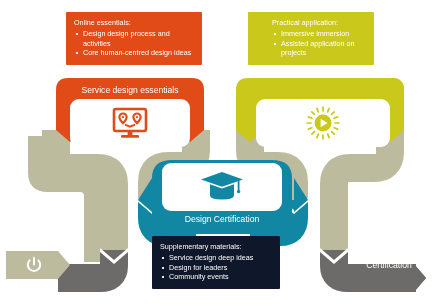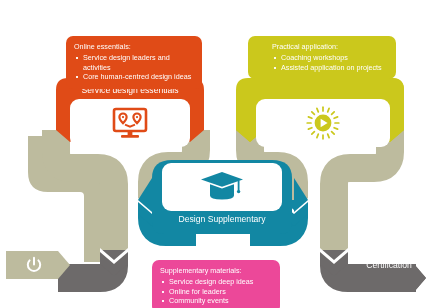--- a/index.html
+++ b/index.html
@@ -12,26 +12,25 @@
     width:446px;
     height:308px;
     background:#ffffff;
     overflow:hidden;
   }
   #pipes{position:absolute;left:0;top:0;width:446px;height:308px;}
 
   
   .callout{
     position:absolute;
-    border-radius:7px;
+    border-radius:1px;
     color:#ffffff;
     box-sizing:border-box;
     padding:6px 8px 7px 8px;
     z-index:6;
-    margin-top:24px;
   }
   .callout .ctitle{
     font-size:7.2px;
     line-height:10px;
     margin:0 0 1px 0;
     white-space:nowrap;
   }
   .callout ul{
     list-style:none;
     margin:0;
@@ -47,22 +46,22 @@
     content:"";
     position:absolute;
     left:2px;
     top:4px;
     width:2px;height:2px;
     background:#ffffff;
     opacity:.92;
   }
 
   #callout-online{ left:66px;  top:12px;  width:136px; background:#e04b17; }
-  #callout-practical{ left:248px; top:12px; width:148px; background:#cbc81c;padding-left:24px; }
-  #callout-supplementary{ left:152px; top:236px; width:128px; background:#ec4899; }
+  #callout-practical{ left:248px; top:12px; width:126px; background:#cbc81c;padding-left:24px; }
+  #callout-supplementary{ left:152px; top:236px; width:128px; background:#0f172a; }
 
   
   .stagehdr{
     position:absolute;
     z-index:5;
     color:#ffffff;
     font-size:8.6px;
     text-align:center;
     box-sizing:border-box;
   }
@@ -188,44 +187,44 @@
 
     <g>
       <path d="M348,264 L414,264 L426,278 L414,292 L348,292 Z" fill="#6d6a6a"></path>
       <path d="M348,264 L414,264 L426,278 L414,292 L348,292 Z" fill="#6d6a6a"></path>
     </g>
   </svg>
 
   <div class="callout" id="callout-online">
     <p class="ctitle">Online essentials:</p>
     <ul>
-      <li>Service design leaders and activities</li>
+      <li>Design design process and activities</li>
       <li>Core human-centred design ideas</li>
     </ul>
   </div>
 
   <div class="callout" id="callout-practical">
     <p class="ctitle">Practical application:</p>
     <ul>
-      <li>Coaching workshops</li>
+      <li>Immersive immersion</li>
       <li>Assisted application on projects</li>
     </ul>
   </div>
 
   <div class="callout" id="callout-supplementary">
     <p class="ctitle">Supplementary materials:</p>
     <ul>
       <li>Service design deep ideas</li>
-      <li>Online for leaders</li>
+      <li>Design for leaders</li>
       <li>Community events</li>
     </ul>
   </div>
 
   <div class="stagehdr" id="hdr-essentials">Service design essentials</div>
-  <div class="stagehdr" id="hdr-masterclasses">Design Supplementary</div>
+  <div class="stagehdr" id="hdr-masterclasses">Design Certification</div>
 
   <div class="card" id="card-left">
     <div class="cardicon">
       <svg width="36" height="32" viewBox="0 0 36 32">
         <rect x="2" y="2" width="32" height="22" rx="2" ry="2" fill="none" stroke="#e04b17" stroke-width="2.6"></rect>
         <rect x="15.6" y="24" width="4.8" height="4" fill="#e04b17"></rect>
         <rect x="9" y="28" width="18" height="2.8" rx="1" fill="#e04b17"></rect>
         <path d="M11,6.5 a3.6,3.6 0 0 1 3.6,3.6 c0,2.6 -3.6,6.2 -3.6,6.2
                  c0,0 -3.6,-3.6 -3.6,-6.2 a3.6,3.6 0 0 1 3.6,-3.6 z" fill="none" stroke="#e04b17" stroke-width="2.2"></path>
         <circle cx="11" cy="10.1" r="1.15" fill="#e04b17"></circle>

